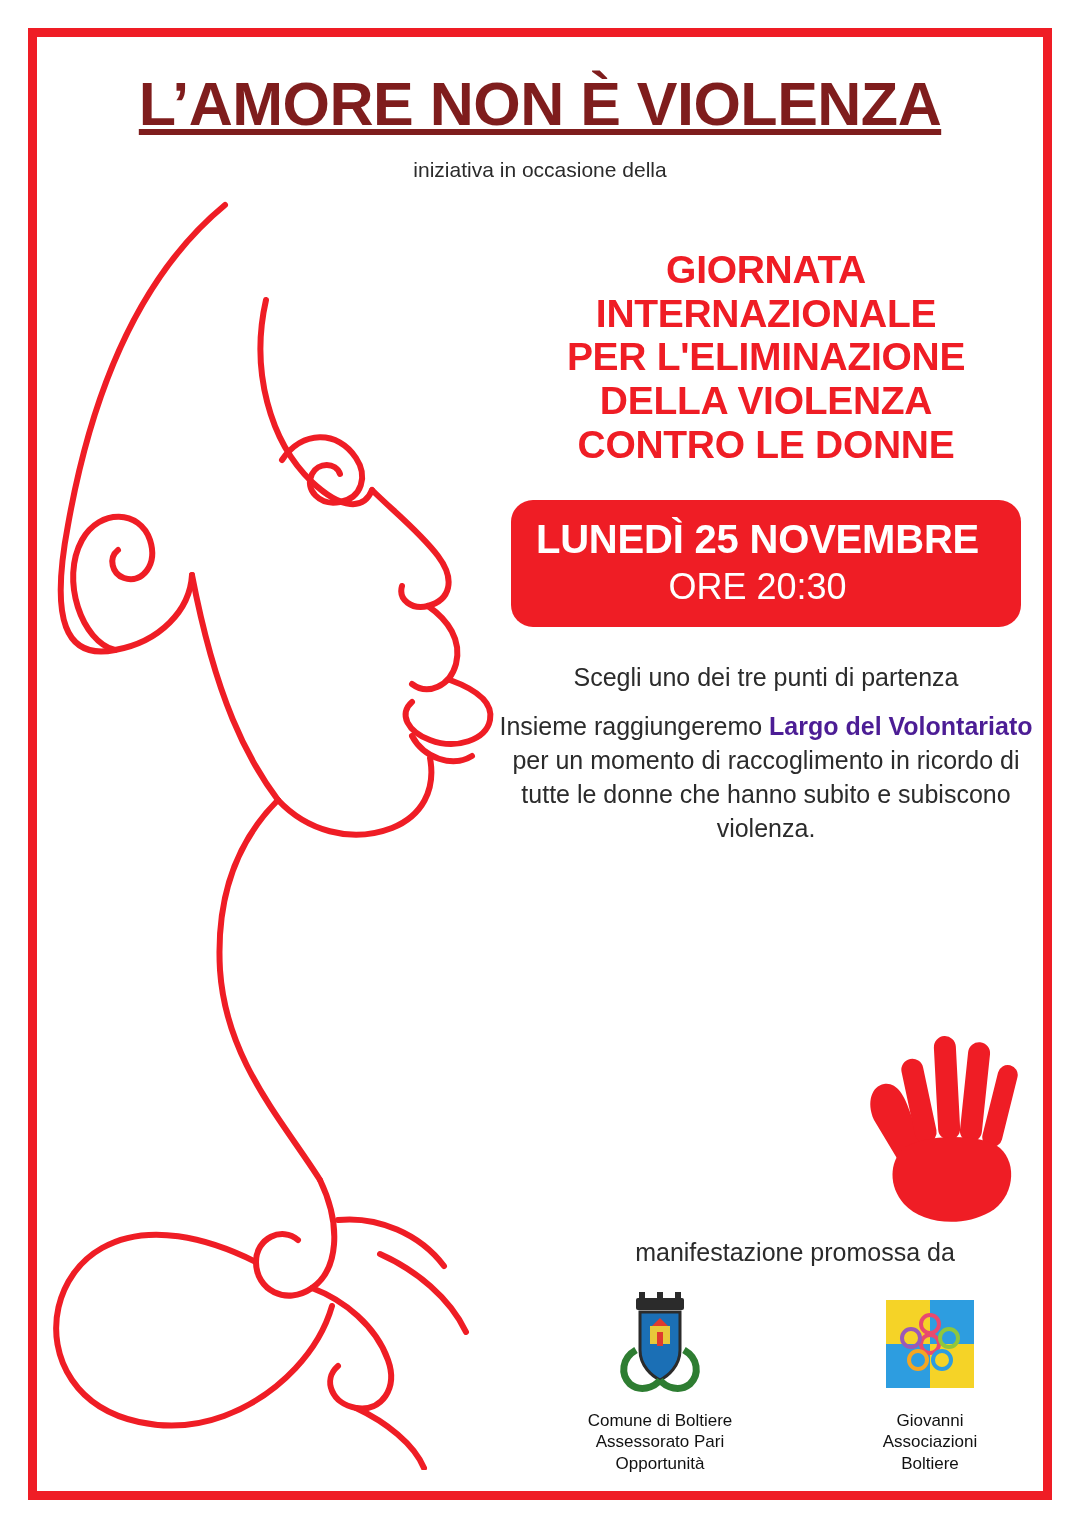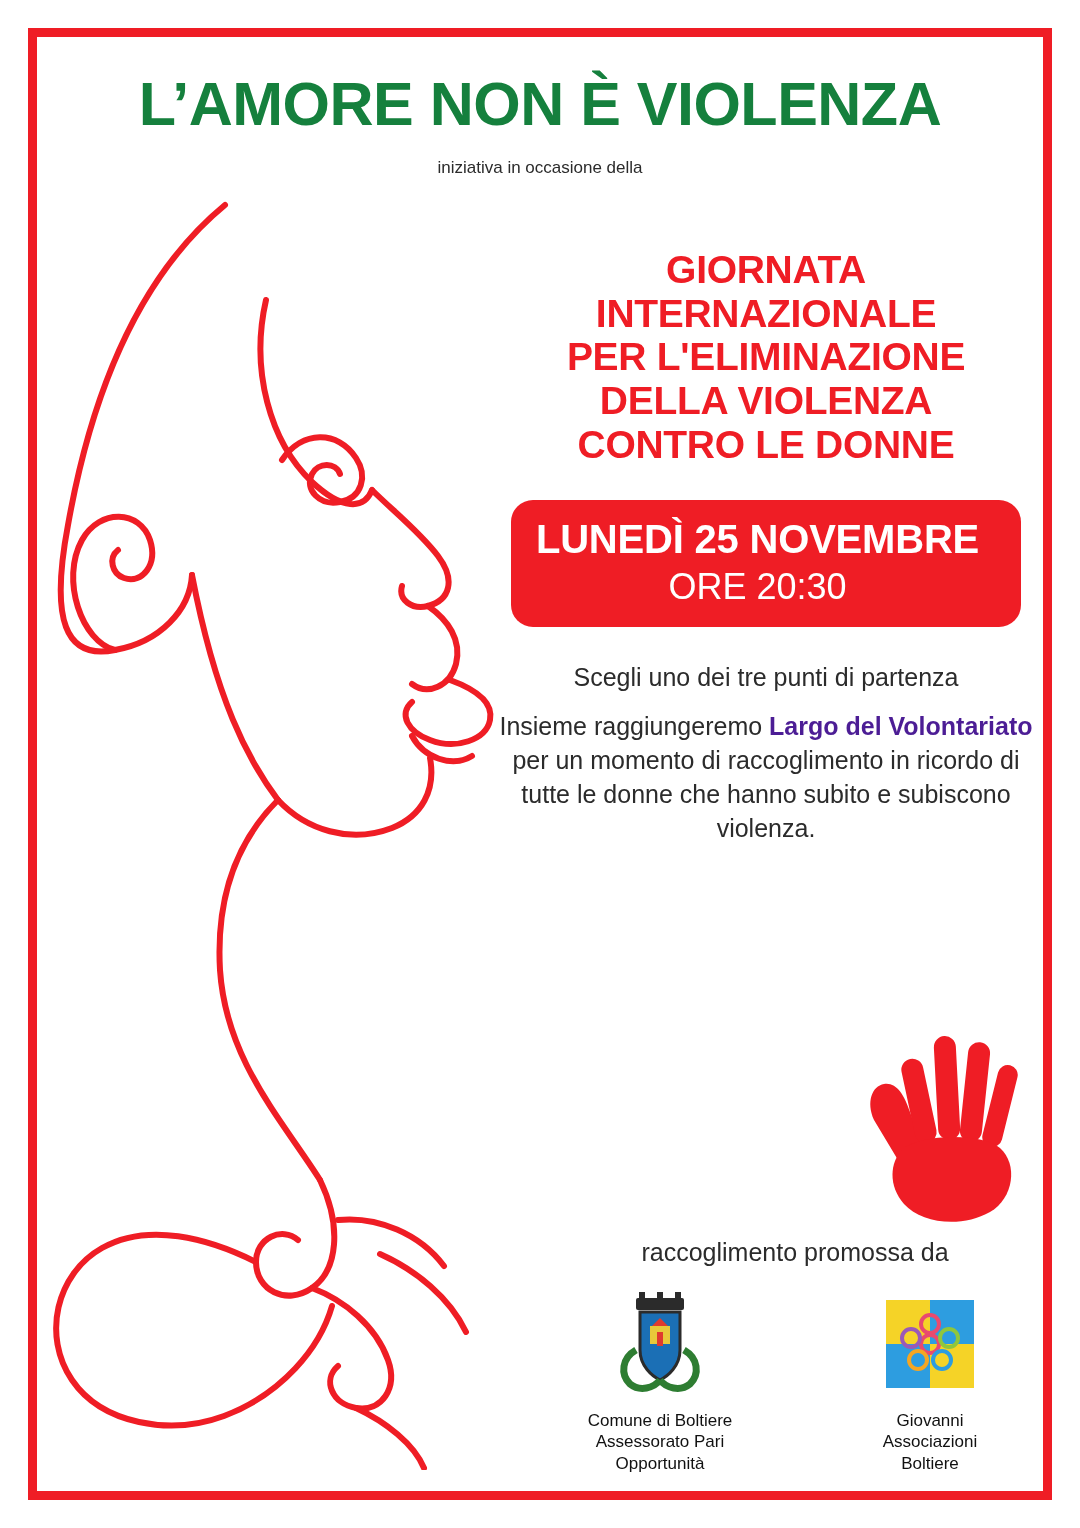--- a/index.html
+++ b/index.html
@@ -38,34 +38,35 @@
     height: 1290px;
     pointer-events: none;
   }
   
   .headline {
     position: absolute;
     left: 0;
     top: 72px;
     width: 1080px;
     text-align: center;
-    color: #15803d;
+    color: #7f1d1d;
     font-weight: bold;
     font-size: 61px;
     letter-spacing: -0.5px;
     line-height: 1.05;
+    text-decoration: underline;
   }
   .subhead {
     position: absolute;
     left: 0;
     top: 158px;
     width: 1080px;
     text-align: center;
     color: #2b2b2b;
-    font-size: 17px;
+    font-size: 21px;
   }
   
   .rightcol {
     position: absolute;
     left: 470px;
     top: 248px;
     width: 560px;
     margin-left: 16px;
   }
   .event-title {
@@ -227,21 +228,21 @@
     <g fill="#ef1d25">
       <path d="M16 92 C8 74 14 58 26 56 C38 54 46 66 52 84 L64 118 L40 132 Z"></path>
       <rect x="50" y="30" width="22" height="86" rx="11" transform="rotate(-12 61 73)"></rect>
       <rect x="78" y="8" width="22" height="104" rx="11" transform="rotate(-3 89 60)"></rect>
       <rect x="106" y="14" width="22" height="100" rx="11" transform="rotate(6 117 64)"></rect>
       <rect x="132" y="36" width="20" height="84" rx="10" transform="rotate(14 142 78)"></rect>
       <path d="M44 122 C60 106 124 104 142 120 C160 136 156 170 132 184 C104 200 64 196 46 176 C30 158 32 134 44 122 Z"></path>
     </g>
   </svg>
 
-  <div class="promo-label">raccoglimento promossa da</div>
+  <div class="promo-label">manifestazione promossa da</div>
 
   <div class="logos">
 
     <div class="logo-block">
       <svg class="crest" viewBox="0 0 108 104" xmlns="http://www.w3.org/2000/svg">
         <rect x="30" y="6" width="48" height="12" rx="2" fill="#2b2b2b"></rect>
         <rect x="33" y="0" width="6" height="8" fill="#2b2b2b"></rect>
         <rect x="51" y="0" width="6" height="8" fill="#2b2b2b"></rect>
         <rect x="69" y="0" width="6" height="8" fill="#2b2b2b"></rect>
         <path d="M34 20 H74 V58 C74 74 62 84 54 88 C46 84 34 74 34 58 Z" fill="#1b6fb5" stroke="#2b2b2b" stroke-width="3"></path>

